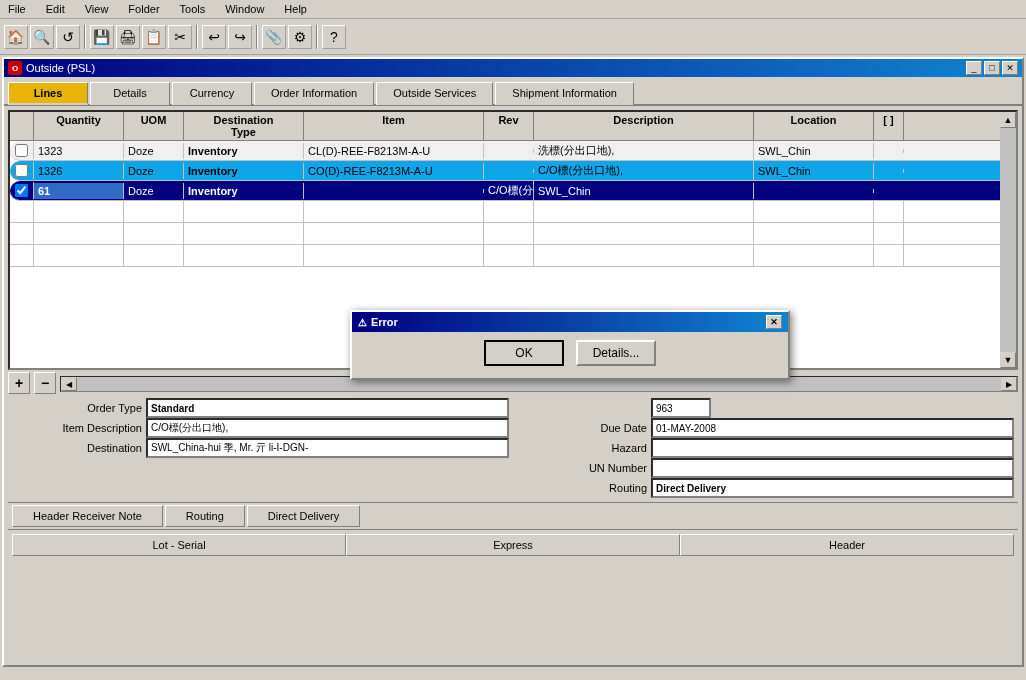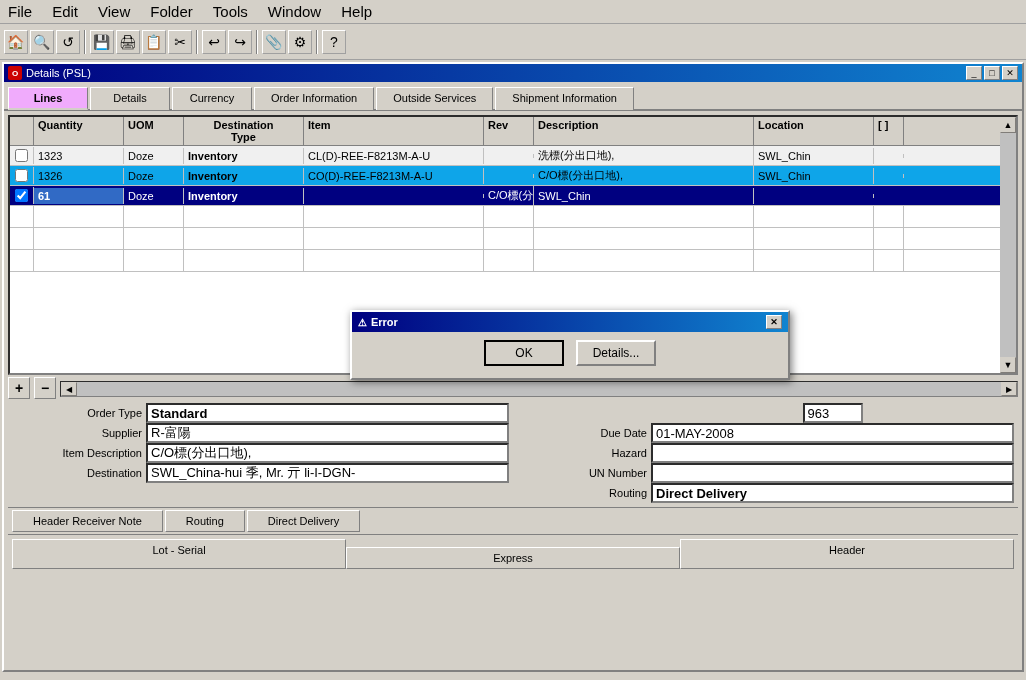--- a/index.html
+++ b/index.html
@@ -12,21 +12,21 @@
       overflow: hidden;
     }
 
     
     .menu-bar {
       background: #d4d0c8;
       padding: 2px 4px;
       display: flex;
       gap: 12px;
       border-bottom: 1px solid #a0a0a0;
-      font-size: 15px;
+      font-size: 11px;
     }
     .menu-bar span {
       cursor: pointer;
       padding: 1px 4px;
     }
 
     
     .toolbar {
       background: #d4d0c8;
       padding: 3px 4px;
@@ -115,21 +115,21 @@
       border-top-color: #fff;
       border-left-color: #fff;
       cursor: pointer;
       font-size: 11px;
       min-width: 80px;
       text-align: center;
       position: relative;
       bottom: -1px;
     }
     .tab.active {
-      background: #f0abfc;
+      background: #eab308;
       border-bottom: 2px solid #d4d0c8;
       font-weight: bold;
       z-index: 1;
     }
 
     
     .content-area {
       flex: 1;
       padding: 4px;
       overflow: hidden;
@@ -149,30 +149,32 @@
       display: grid;
       grid-template-columns: 24px 90px 60px 120px 180px 50px 220px 120px 30px;
       background: #d4d0c8;
       border-bottom: 1px solid #808080;
     }
     .th {
       padding: 2px 4px;
       font-size: 11px;
       font-weight: bold;
       border-right: 1px solid #808080;
+      text-align: center;
     }
     .table-body {
       overflow-y: auto;
       height: calc(100% - 50px);
     }
     .table-row {
       display: grid;
       grid-template-columns: 24px 90px 60px 120px 180px 50px 220px 120px 30px;
       border-bottom: 1px solid #c0c0c0;
       align-items: center;
+      border-radius: 10px;
     }
     .table-row:nth-child(1) { background: #f0f0f0; }
     .table-row:nth-child(2) { background: #0ea5e9; }
     .td {
       padding: 2px 4px;
       font-size: 11px;
       border-right: 1px solid #c0c0c0;
       overflow: hidden;
       white-space: nowrap;
     }
@@ -227,34 +229,33 @@
     .form-section {
       padding: 4px;
       display: grid;
       grid-template-columns: 1fr 1fr;
       gap: 4px 8px;
     }
     .form-row {
       display: flex;
       align-items: center;
       gap: 4px;
-      justify-content: center;
     }
     .form-label {
       text-align: right;
       min-width: 130px;
       font-size: 11px;
       color: #000;
     }
     .form-input {
       flex: 1;
       height: 20px;
       border: 2px inset #808080;
       background: white;
-      font-size: 13px;
+      font-size: 10px;
       padding: 1px 3px;
     }
     .form-input-bold {
       font-weight: bold;
     }
 
     
     .bottom-tabs {
       display: flex;
       gap: 2px;
@@ -416,21 +417,21 @@
   <div class="toolbar-btn">📎</div>
   <div class="toolbar-btn">⚙</div>
   <div class="toolbar-sep"></div>
   <div class="toolbar-btn">?</div>
 </div>
 
 <div class="main-window">
   <div class="window-title-bar">
     <div class="window-title-left">
       <div class="title-icon">O</div>
-      <span>Details (PSL)</span>
+      <span>Outside (PSL)</span>
     </div>
     <div class="window-controls">
       <div class="win-ctrl">_</div>
       <div class="win-ctrl">□</div>
       <div class="win-ctrl">✕</div>
     </div>
   </div>
 
   <div class="tabs">
     <div class="tab active">Lines</div>
@@ -556,24 +557,20 @@
     </div>
 
     <div class="form-section">
 
       <div>
         <div class="form-row">
           <div class="form-label">Order Type</div>
           <input type="text" class="form-input form-input-bold" value="Standard" style="">
         </div>
         <div class="form-row">
-          <div class="form-label">Supplier</div>
-          <input type="text" class="form-input" value="R-富陽" style="">
-        </div>
-        <div class="form-row">
           <div class="form-label">Item Description</div>
           <input type="text" class="form-input" value="C/O標(分出口地)," style="">
         </div>
         <div class="form-row">
           <div class="form-label">Destination</div>
           <input type="text" class="form-input" value="SWL_China-hui 季, Mr. 亓 li-I-DGN-" style="">
         </div>
       </div>
 
       <div>
@@ -601,21 +598,21 @@
     </div>
 
     <div class="bottom-tabs">
       <div class="bottom-tab">Header Receiver Note</div>
       <div class="bottom-tab">Routing</div>
       <div class="bottom-tab">Direct Delivery</div>
     </div>
 
     <div style="display:flex; padding:4px; border-top:1px solid #808080;">
       <div class="bottom-tab" style="flex:1;">Lot - Serial</div>
-      <div class="bottom-tab" style="flex:1;margin-top:8px;">Express</div>
+      <div class="bottom-tab" style="flex:1;">Express</div>
       <div class="bottom-tab" style="flex:1;">Header</div>
     </div>
   </div>
 </div>
 
 <div class="dialog-overlay">
   <div class="error-dialog">
     <div class="dialog-title-bar">
       <div class="dialog-title-left">
         <span class="dialog-icon-title">⚠</span>

